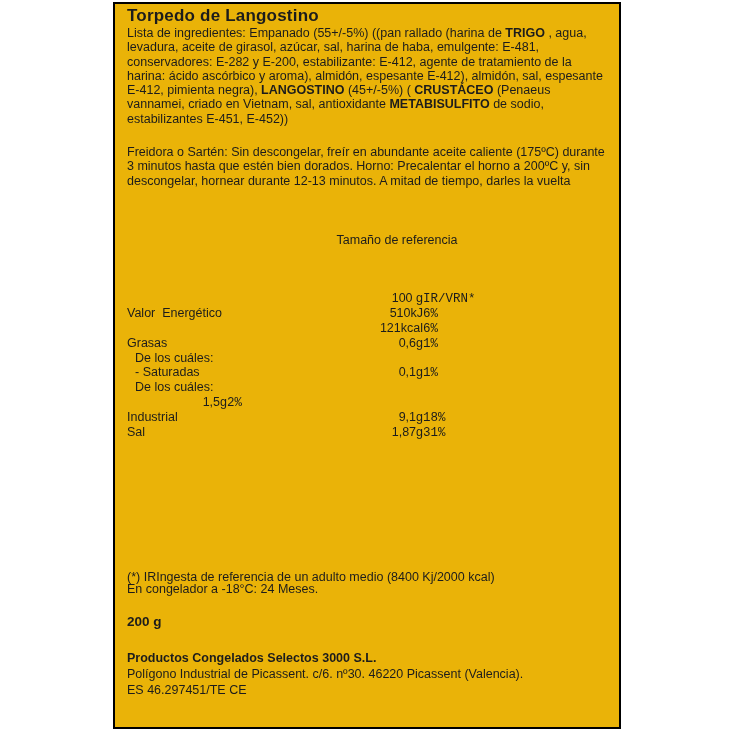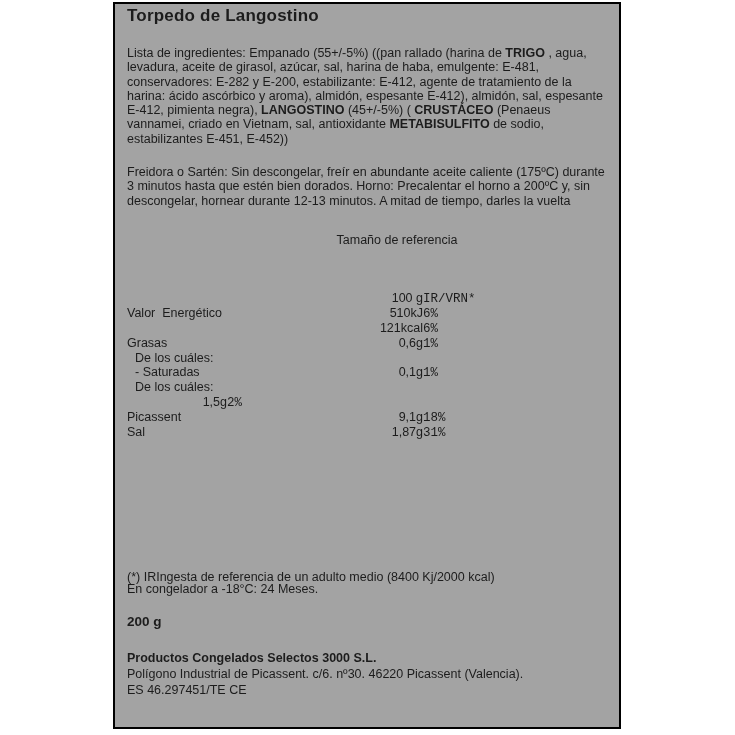--- a/index.html
+++ b/index.html
@@ -9,33 +9,32 @@
     font-family: "Liberation Sans", sans-serif;
     color: #1c1c1c;
     overflow: hidden;
   }
   .page { position: relative; width: 735px; height: 735px; background: #ffffff; }
   .label-box {
     position: absolute;
     left: 113px; top: 2px;
     width: 508px; height: 727px;
     border: 2px solid #000000;
-    background: #a3a3a3;
+    background: #eab308;
   }
   .sec { position: absolute; left: 12px; right: 12px; }
   .title {
     top: 2px;
     font-size: 17px;
     font-weight: bold;
     letter-spacing: 0.2px;
   }
   .para {
     font-size: 12.5px;
     line-height: 14.3px;
-    margin-top: 20px;
   }
   .ingredients { top: 22px; }
   .cooking { top: 141px; }
   .b { font-weight: bold; }
   .serving {
     top: 229px;
     left: 132px; right: auto;
     width: 300px;
     text-align: center;
     font-size: 12.5px;
@@ -103,21 +102,21 @@
       <div class="nrow">
         <span class="lab ind">De los cuáles:</span>
         <span class="val"></span>
         <span class="pct"></span>
       </div>
       <div class="nrow">
         <span class="val">1,5g</span>
         <span class="pct">2%</span>
       </div>
       <div class="nrow">
-        <span class="lab">Picassent</span>
+        <span class="lab">Industrial</span>
         <span class="val">9,1g</span>
         <span class="pct">18%</span>
       </div>
       <div class="nrow">
         <span class="lab">Sal</span>
         <span class="val">1,87g</span>
         <span class="pct">31%</span>
       </div>
     </div>
 

